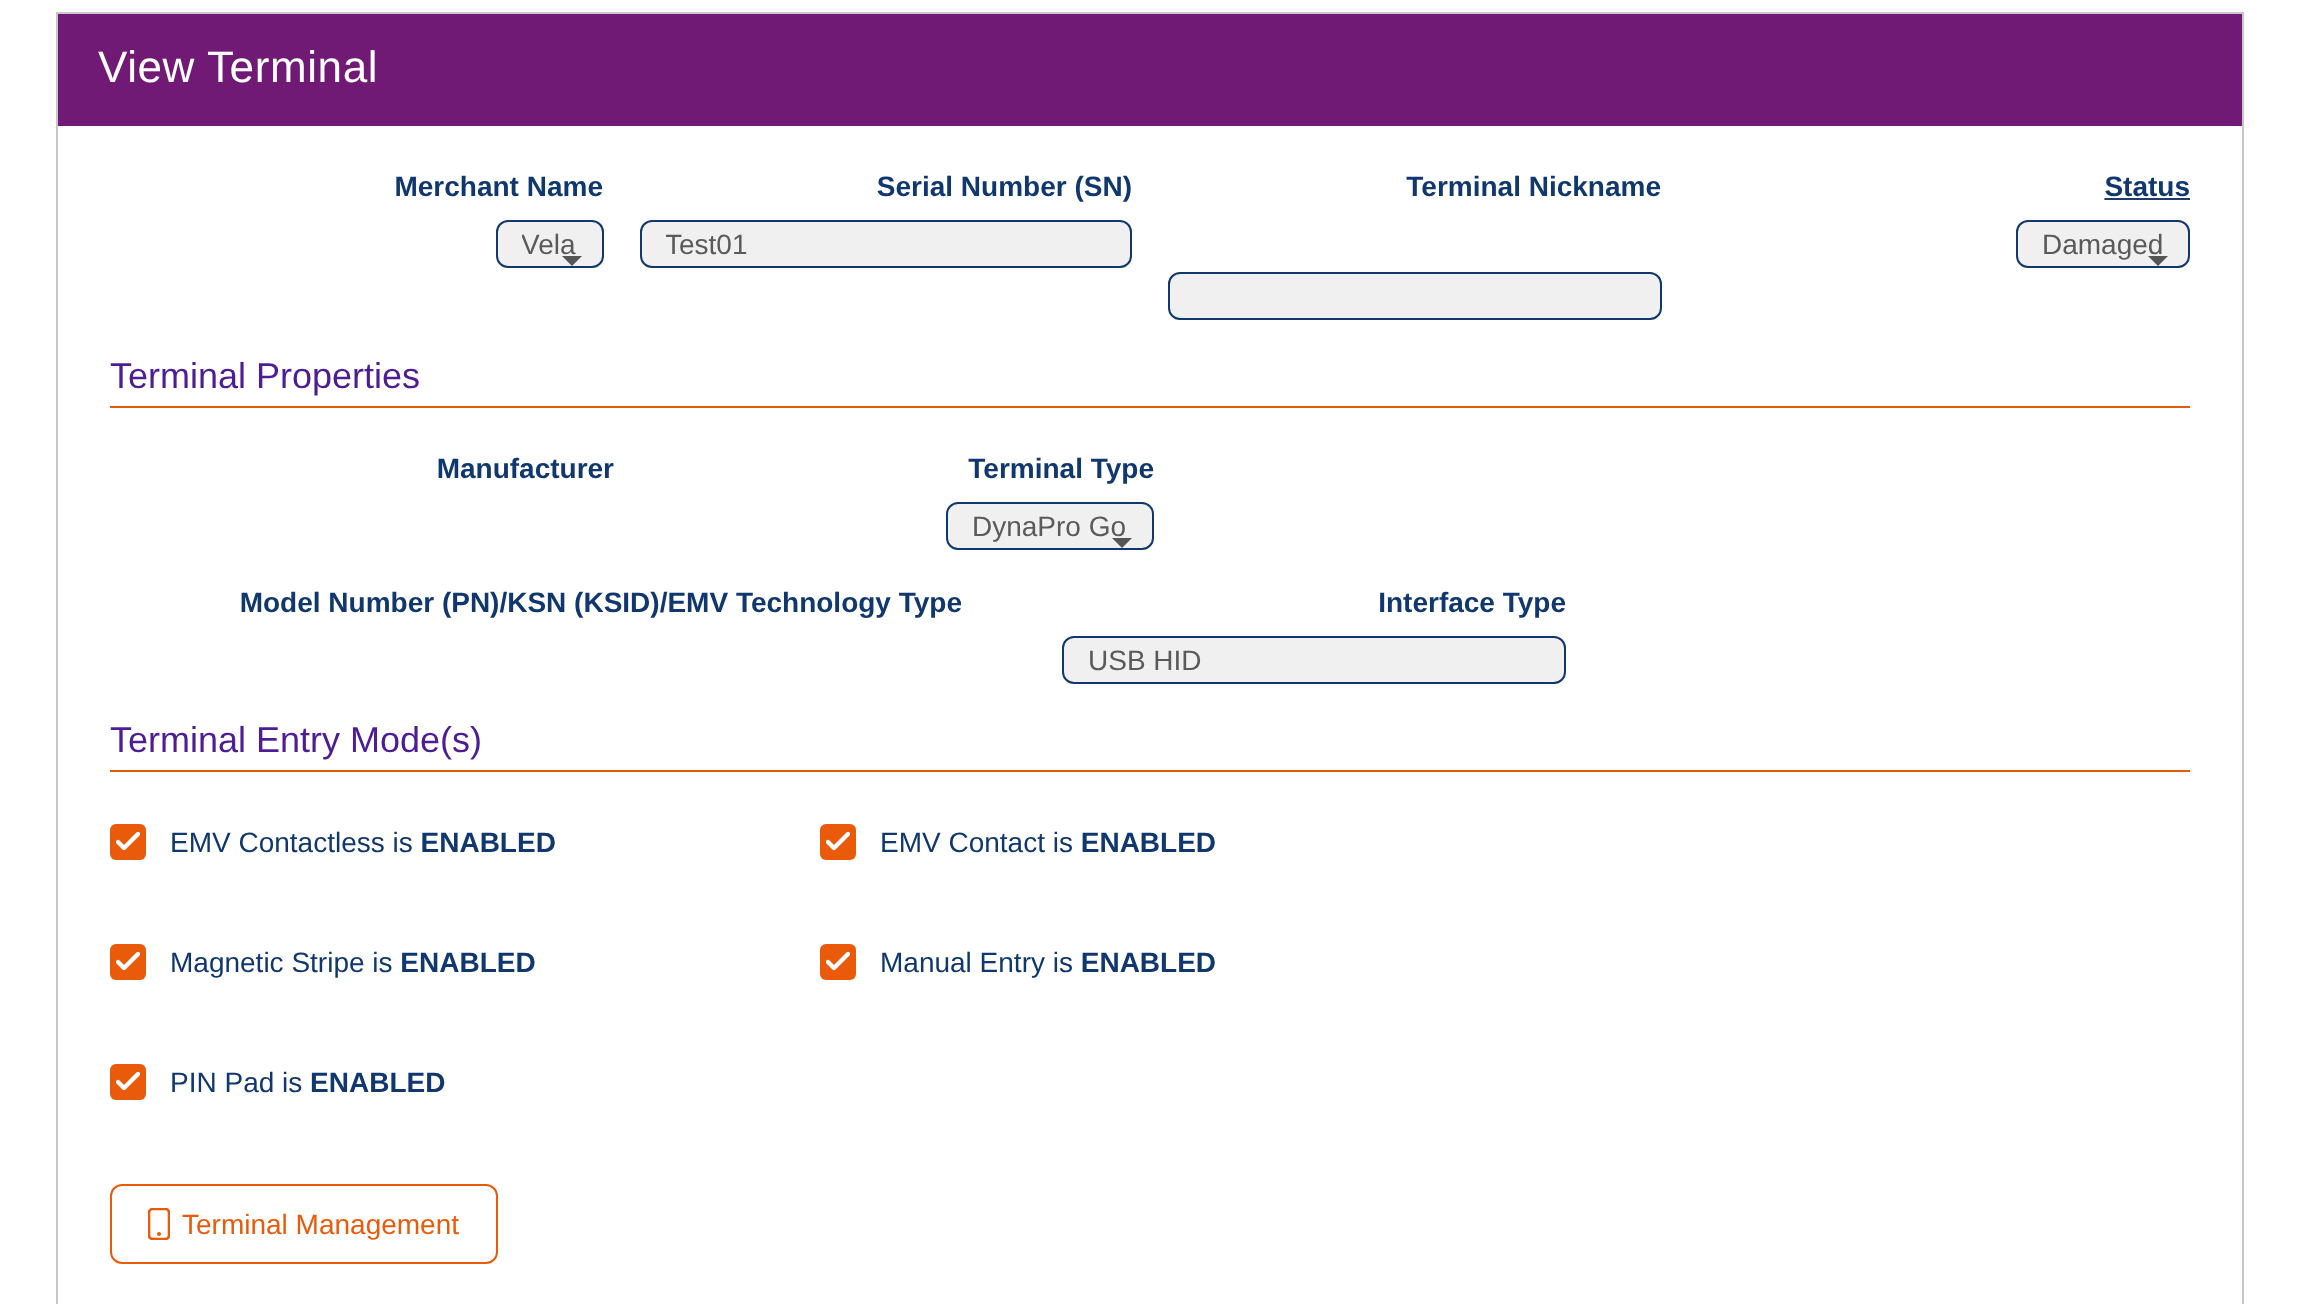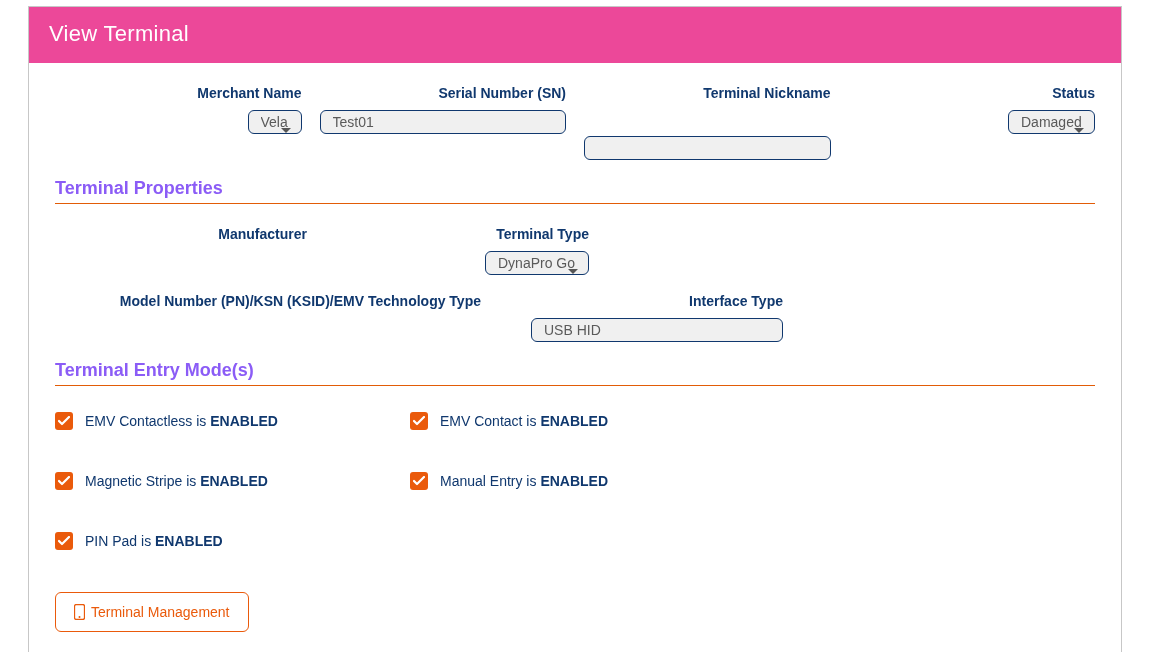--- a/index.html
+++ b/index.html
@@ -9,21 +9,21 @@
     background: #ffffff;
     font-family: "Segoe UI", "Trebuchet MS", Arial, sans-serif;
     color: #1d3b6b;
     width: 1150px;
   }
   .panel {
     margin: 6px 28px 20px 28px;
     border: 1px solid #c7c7c7;
   }
   .panel-header {
-    background: #ec4899;
+    background: #701a75;
     color: #ffffff;
     padding: 14px 20px 16px 20px;
     font-size: 22px;
     font-weight: 500;
     letter-spacing: 0.3px;
   }
   .panel-body {
     padding: 22px 26px 28px 26px;
   }
   .row {
@@ -61,23 +61,23 @@
     position: absolute;
     right: 11px;
     top: 18px;
     width: 0; height: 0;
     border-left: 5px solid transparent;
     border-right: 5px solid transparent;
     border-top: 5px solid #555;
     pointer-events: none;
   }
   .section-title {
-    color: #8b5cf6;
+    color: #4c1d95;
     font-size: 18px;
-    font-weight: 700;
+    font-weight: 400;
     border-bottom: 1px solid #e25c07;
     padding-bottom: 4px;
     margin: 10px 0 22px 0;
   }
   .modes {
     display: flex;
     flex-wrap: wrap;
   }
   .mode-item {
     display: flex;
@@ -134,38 +134,38 @@
         </div>
       </div>
       <div class="field" style="width:252px;">
         <div class="field-label">Serial Number (SN)</div>
         <input class="control" value="Test01" style="">
       </div>
       <div class="field" style="width:252px;gap:26px;">
         <div class="field-label">Terminal Nickname</div>
         <input class="control" value="" style="">
       </div>
-      <div class="field" style="width:252px;">
+      <div class="field" style="width:252px;text-decoration:underline;">
         <div class="field-label">Status</div>
         <div class="sel-wrap">
           <select class="control">
             <option>Damaged</option>
           </select>
         </div>
       </div>
     </div>
 
     
     <div class="section-title">Terminal Properties</div>
 
     <div class="row">
       <div class="field" style="width:252px;">
         <div class="field-label">Manufacturer</div>
       </div>
-      <div class="field" style="width:252px;margin-left:12px;">
+      <div class="field" style="width:252px;">
         <div class="field-label">Terminal Type</div>
         <div class="sel-wrap">
           <select class="control">
             <option>DynaPro Go</option>
           </select>
         </div>
       </div>
     </div>
 
     <div class="row">

